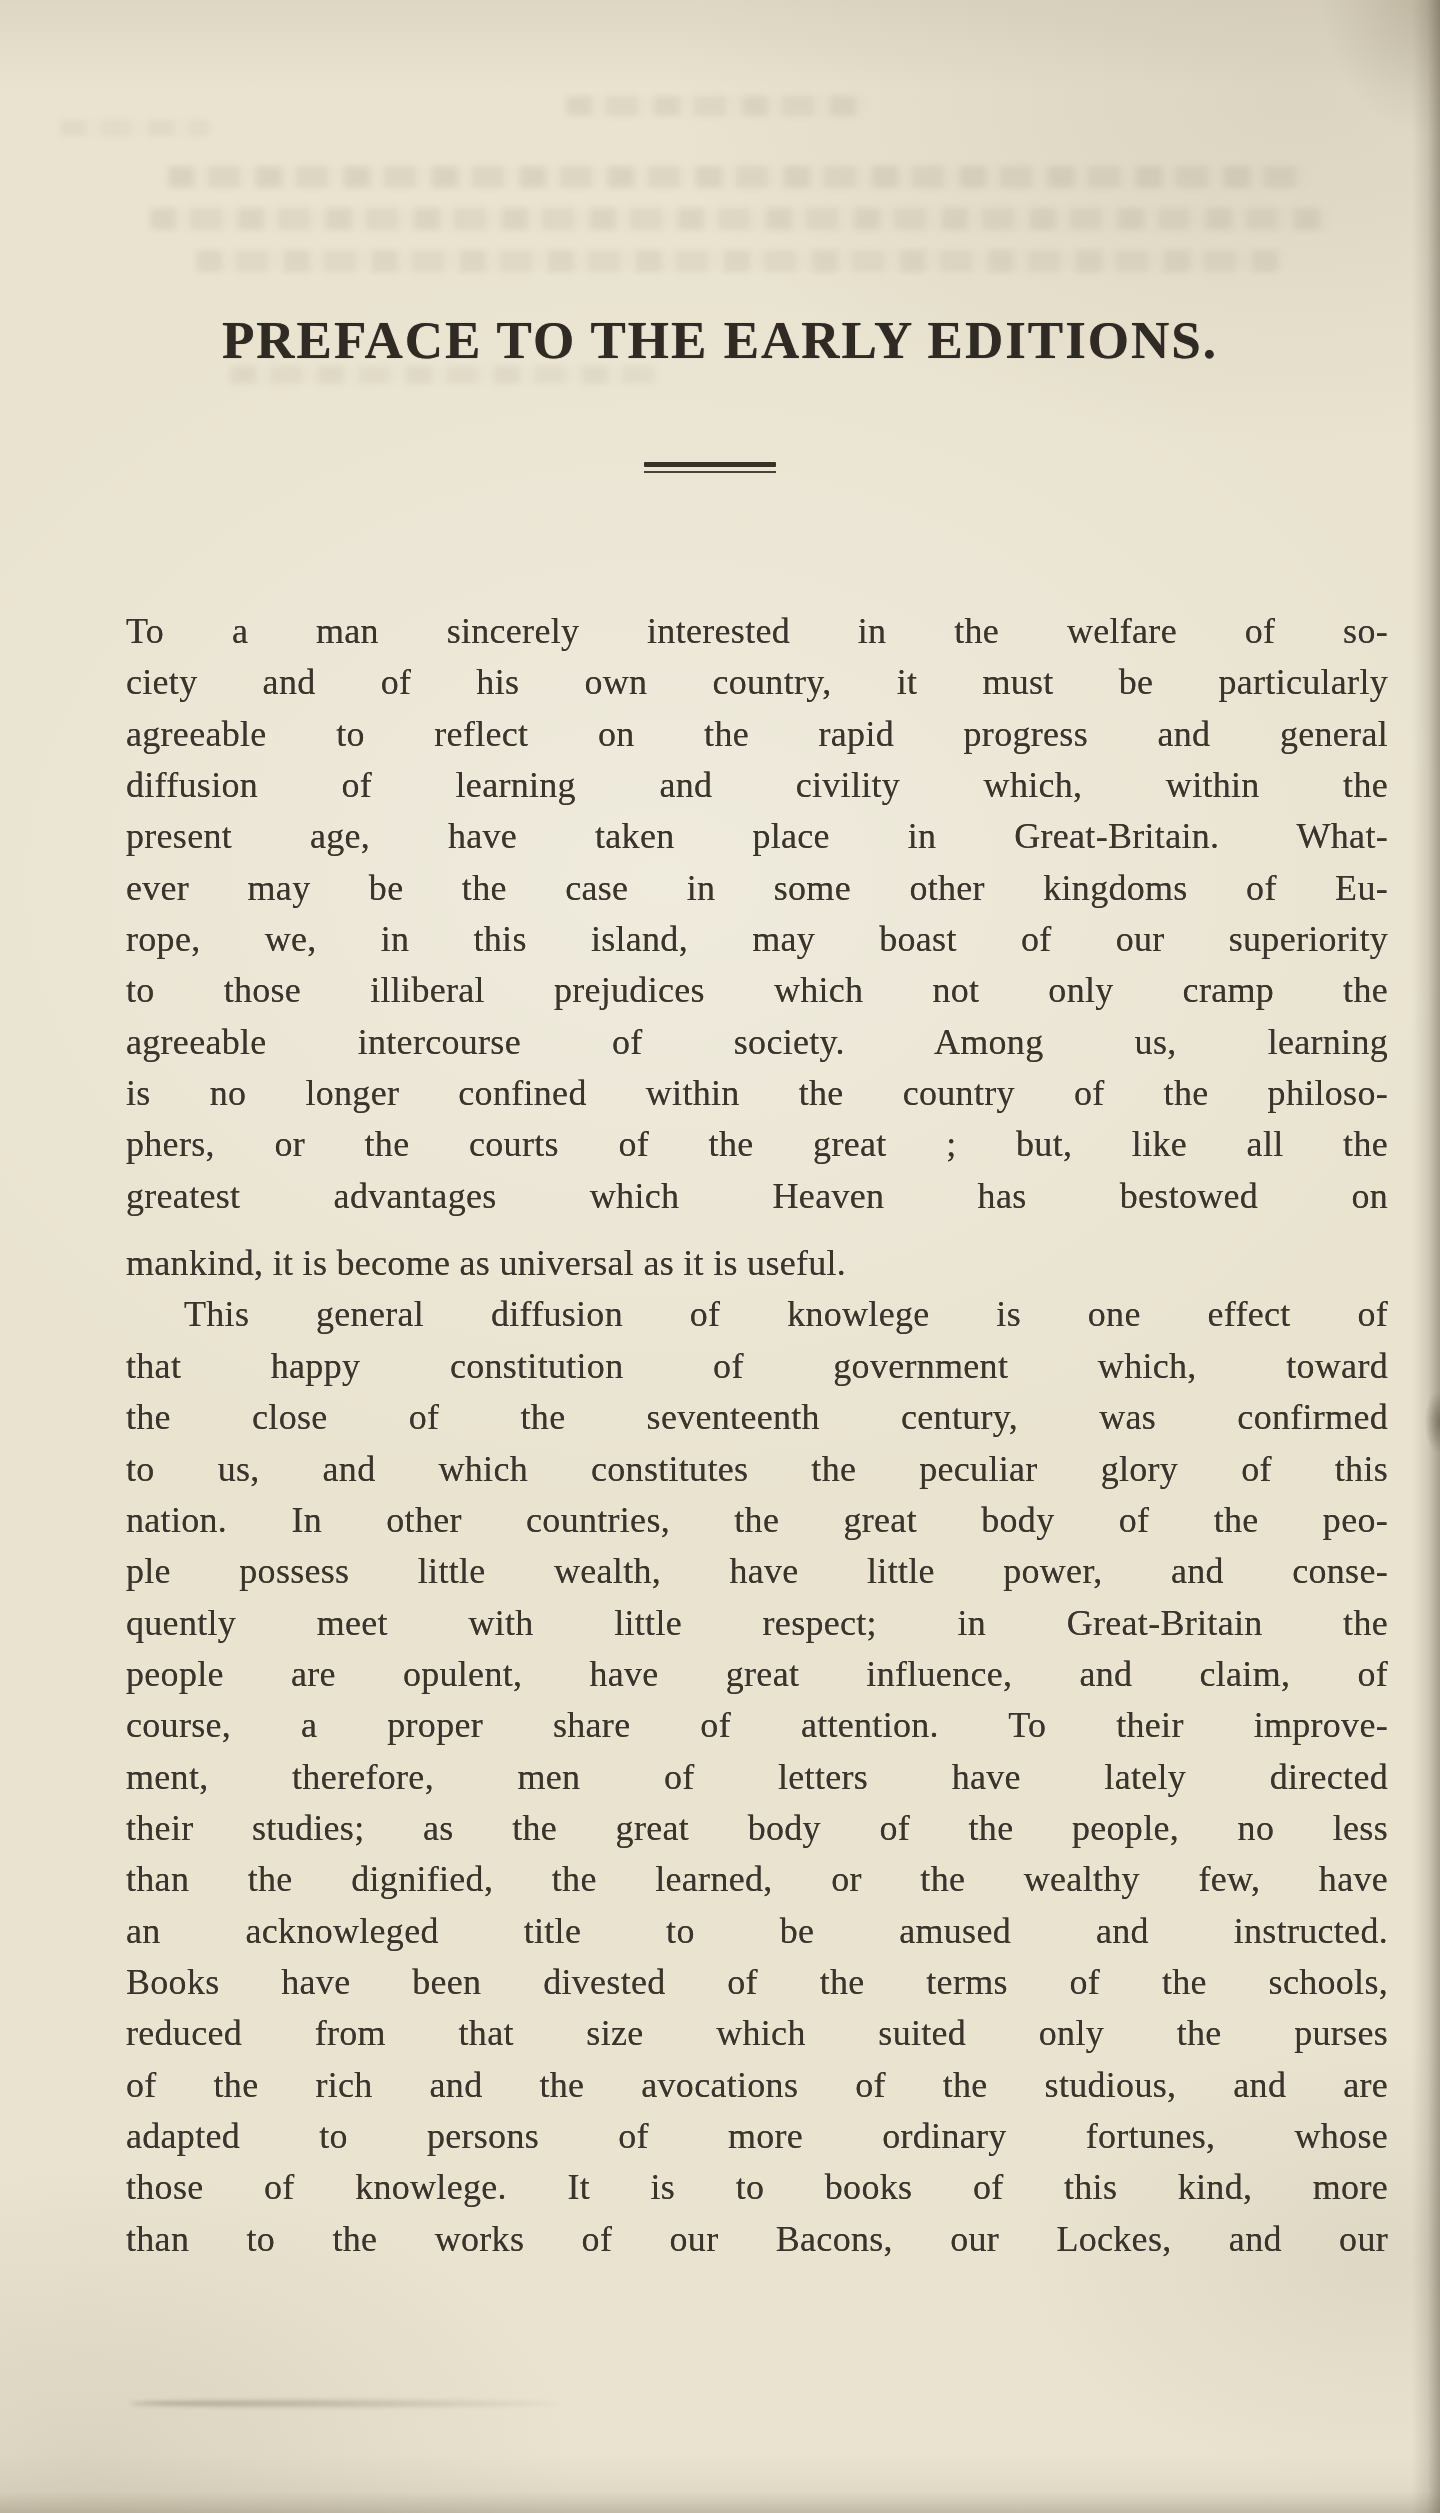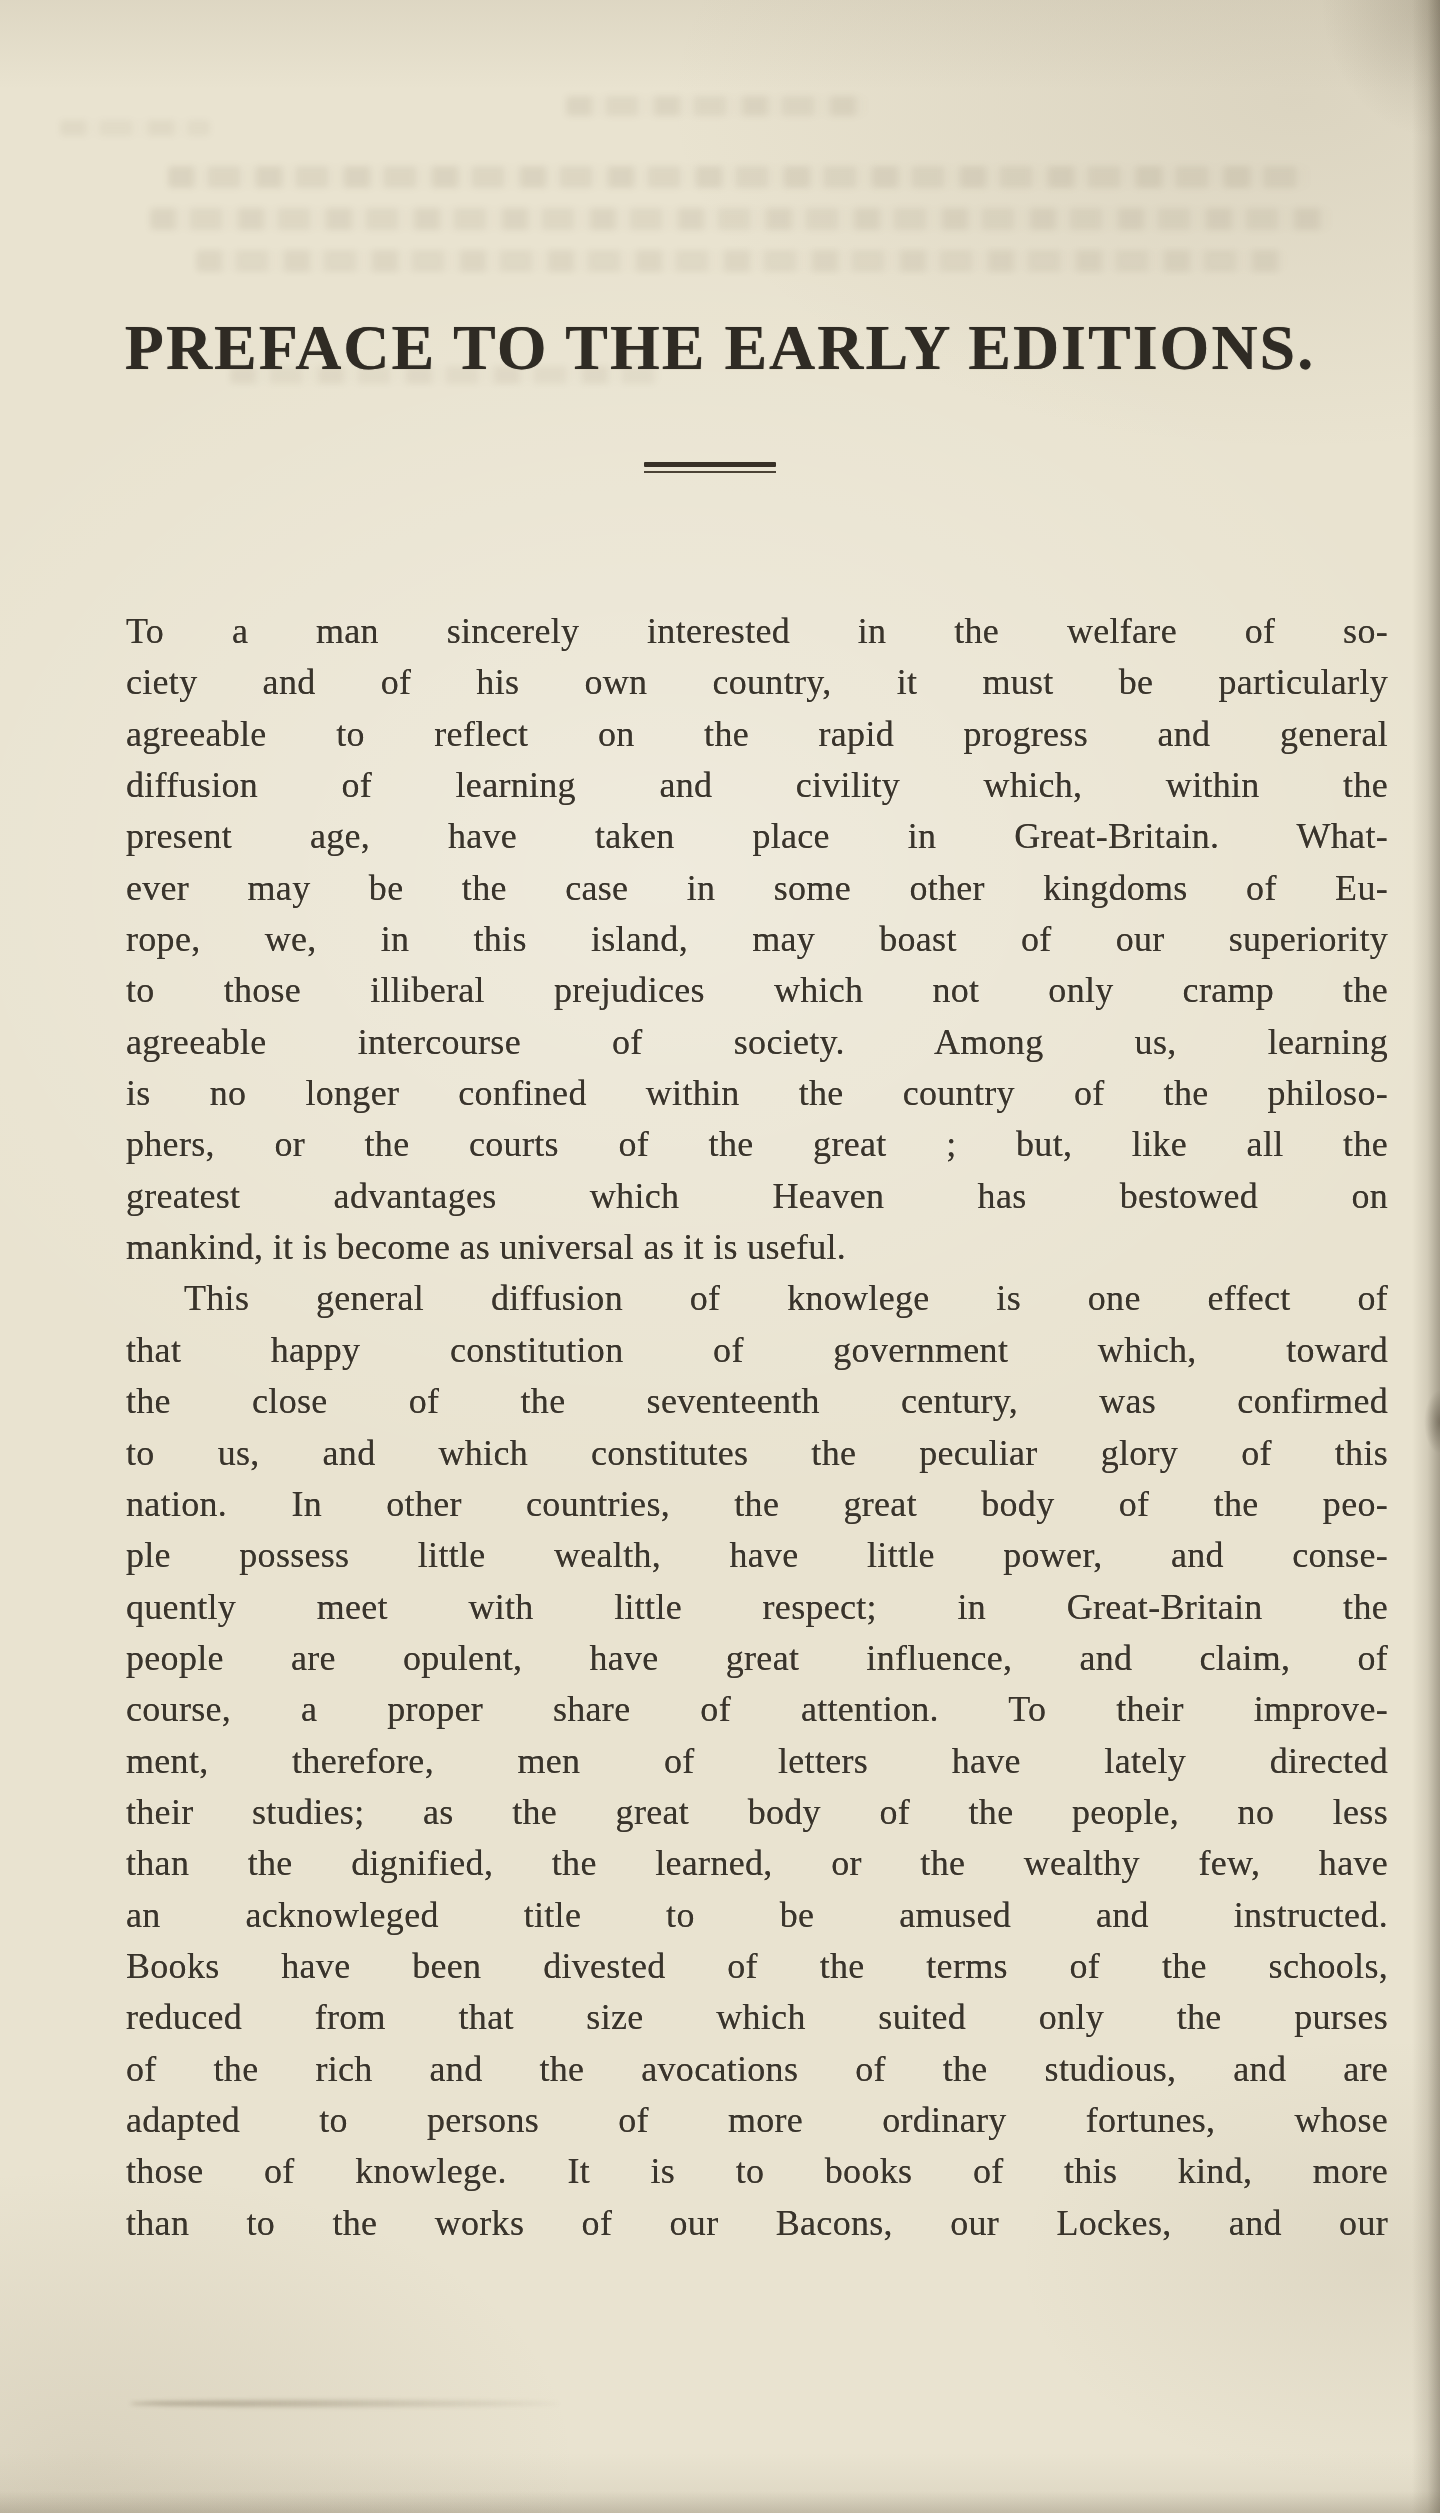--- a/index.html
+++ b/index.html
@@ -26,21 +26,21 @@
     color: var(--ink, #39342c);
   }
 
   
   .title {
     position: absolute;
     top: 276px;
     left: 0;
     width: 1440px;
     text-align: center;
-    font-size: 64px;
+    font-size: 53px;
     line-height: 57px;
     font-weight: bold;
     letter-spacing: 2px;
     color: #2f2b24;
     text-shadow: 0 0 0.7px rgba(47,43,36,0.7);
   }
 
   
   .divider {
     position: absolute;
@@ -60,21 +60,21 @@
     font-size: 36px;
     line-height: 51.35px;
     letter-spacing: 0.3px;
     text-shadow: 0 0 0.6px rgba(55,48,38,0.75);
   }
   .line {
     text-align: justify;
     text-align-last: justify;
     white-space: normal;
   }
-  .line.para-end { text-align-last: left; }
+  .line.para-end { text-align-last: left; margin-top: 16px; }
   .line.indent   { text-indent: 58px; }
 
   
   .ghost {
     position: absolute;
     filter: blur(3px);
     border-radius: 4px;
     background: repeating-linear-gradient(90deg,
       rgba(112,99,74,0.22) 0 26px,
       rgba(112,99,74,0.03) 26px 40px,

